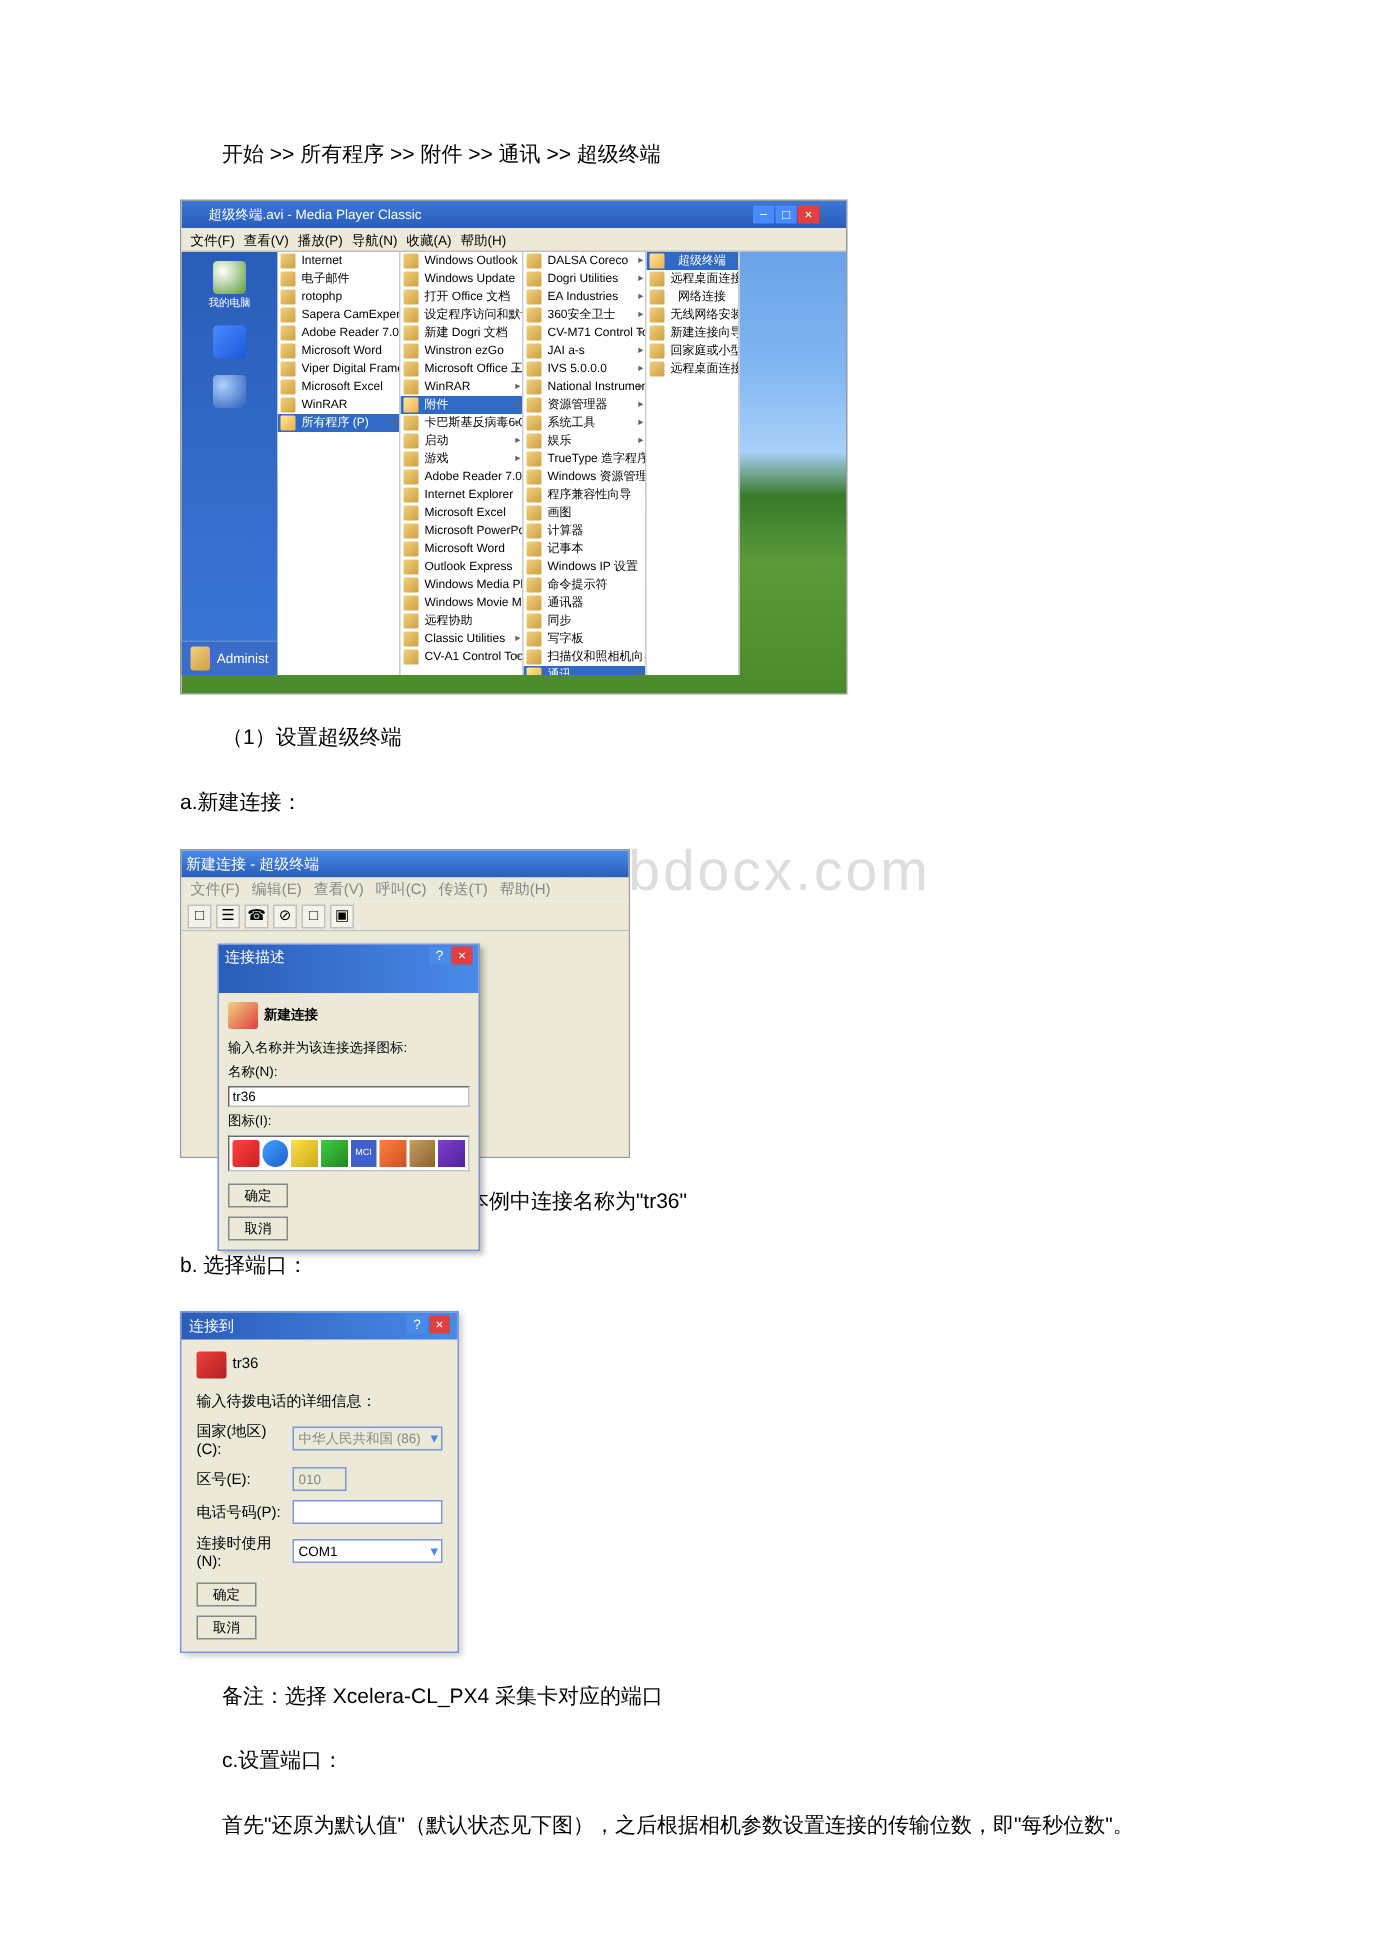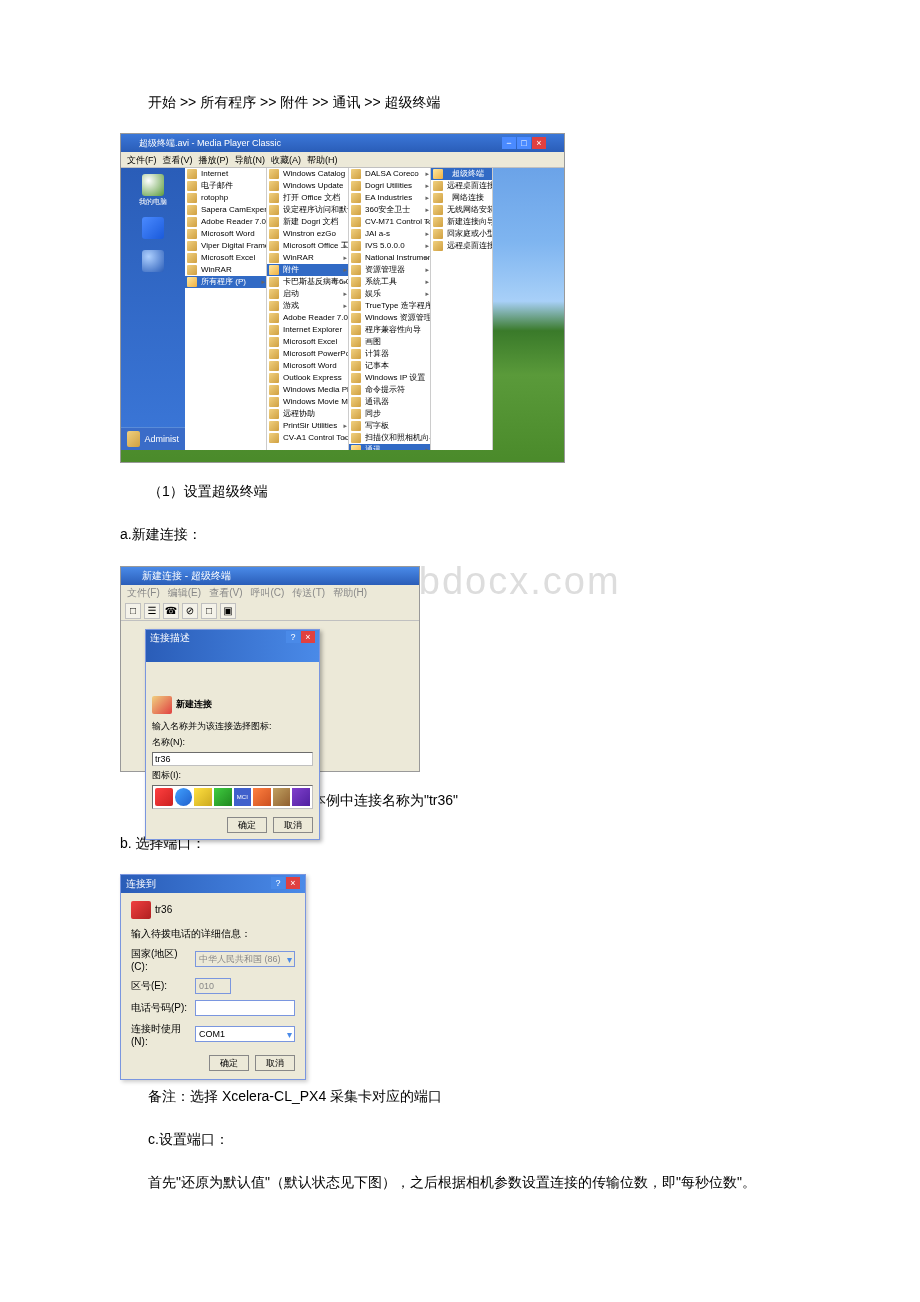--- a/index.html
+++ b/index.html
@@ -128,21 +128,21 @@
     .shot2 {
       width: 300px;
       border: 1px solid #999;
       margin-bottom: 16px;
       position: relative;
     }
     .shot2-titlebar {
       height: 18px;
       background: linear-gradient(to bottom,#4a8ae8,#2a5db8);
       display:flex;align-items:center;justify-content:space-between;
-      padding:0 21px;color:#fff;font-size:10px;
+      padding:0 3px;color:#fff;font-size:10px;
     }
     .shot2-menubar {
       height: 16px; background:#ece9d8;
       padding:1px 6px; font-size:10px; color:#888;
       display:flex; gap:8px;
     }
     .shot2-toolbar {
       height: 20px; background:#ece9d8;
       border-bottom: 1px solid #c0c0c0;
       display:flex; gap:3px; padding:2px 4px;
@@ -154,44 +154,44 @@
       width: 175px;
       background: #ece9d8;
       border: 1px solid #7a96df;
       box-shadow: 2px 2px 4px rgba(0,0,0,0.3);
       position:relative;
       z-index:1;
     }
     .dialog2-title { height:32px; background:linear-gradient(to right,#2a5db8,#4a8ae8); color:#fff; font-size:10px; padding:1px 4px; display:flex; justify-content:space-between;}
     .dialog2-body { padding:6px; font-size:9px; }
     .dialog2-body .row { margin-bottom:3px; }
-    .newconn { display:flex; align-items:center; gap:4px; margin-bottom:6px;margin-top:28px;}
+    .newconn { display:flex; align-items:center; gap:4px; margin-bottom:6px;}
     .newconn-icon { width:20px;height:18px; background:linear-gradient(135deg,#f0d080,#e04040); border-radius:2px;}
     .input-field { width:100%; height:14px; border:1px inset #c0c0c0; background:#fff; font-size:9px; padding:0 2px;}
     .icon-picker { height:24px; border:1px inset #c0c0c0; background:#fff; display:flex; gap:2px; padding:2px; margin-top:2px;}
     .pick-icon { width:20px; height:18px; }
     .pi1{background:linear-gradient(135deg,#ff4040,#cc2020);border-radius:2px;}
     .pi2{background:linear-gradient(135deg,#40a0ff,#2060cc);border-radius:50%;}
     .pi3{background:linear-gradient(135deg,#ffe040,#ccaa20);}
     .pi4{background:linear-gradient(135deg,#40cc40,#208820);}
     .pi5{background:#4060cc;color:#fff;font-size:6px;text-align:center;line-height:18px;}
     .pi6{background:linear-gradient(135deg,#ff8040,#cc5020);}
     .pi7{background:linear-gradient(135deg,#c0a060,#906030);}
     .pi8{background:linear-gradient(135deg,#8040cc,#5020a0);}
-    .dlg-btns { display:flex; justify-content:flex-end; gap:6px; margin-top:8px;}
+    .dlg-btns { display:flex; justify-content:flex-end; gap:6px; margin-top:8px;flex-direction:column;}
     .dlg-btn { width:40px; height:16px; border:1px solid #888; background:#ece9d8; font-size:9px; text-align:center;line-height:14px;}
     .q-close { display:flex; gap:1px;}
     .q-close span{ width:14px;height:12px;font-size:9px;text-align:center;line-height:12px;}
     .q-close .q{background:#4a8ae8;} .q-close .x{background:#e04040;}
 
     
     .shot3 {
       width: 186px;
       border: 1px solid #7a96df;
-      margin-bottom: 4px;
+      margin-bottom: 16px;
       background: #ece9d8;
       box-shadow: 2px 2px 4px rgba(0,0,0,0.2);
     }
     .shot3-title { height:18px; background:linear-gradient(to right,#2a5db8,#4a8ae8); color:#fff; font-size:10px; padding:2px 5px; display:flex; justify-content:space-between;}
     .shot3-body { padding:8px 10px; font-size:10px;}
     .shot3 .row { display:flex; align-items:center; margin-bottom:6px; gap:4px;}
     .shot3 .label { width:60px; color:#000;}
     .shot3 .field { flex:1; height:16px; border:1px solid #7a96df; background:#fff; padding:0 3px; font-size:9px; line-height:14px; color:#888;}
     .shot3 .field.disabled { background:#ece9d8; color:#888;}
     .shot3 .combo { position:relative;}
@@ -243,42 +243,42 @@
         <div class="menu-item">rotophp</div>
         <div class="menu-item">Sapera CamExpert</div>
         <div class="menu-item">Adobe Reader 7.0</div>
         <div class="menu-item">Microsoft Word</div>
         <div class="menu-item">Viper Digital Frame Grabber Board</div>
         <div class="menu-item">Microsoft Excel</div>
         <div class="menu-item">WinRAR</div>
         <div class="menu-item hl arrow">所有程序 (P)</div>
       </div>
       <div class="col-menu c2">
-        <div class="menu-item">Windows Catalog</div>
+        <div class="menu-item">Windows Outlook</div>
         <div class="menu-item">Windows Update</div>
         <div class="menu-item">打开 Office 文档</div>
         <div class="menu-item">设定程序访问和默认值</div>
         <div class="menu-item">新建 Dogri 文档</div>
         <div class="menu-item">Winstron ezGo</div>
         <div class="menu-item arrow">Microsoft Office 工具</div>
         <div class="menu-item arrow">WinRAR</div>
         <div class="menu-item hl arrow">附件</div>
         <div class="menu-item arrow">卡巴斯基反病毒6.0</div>
         <div class="menu-item arrow">启动</div>
         <div class="menu-item arrow">游戏</div>
         <div class="menu-item">Adobe Reader 7.0</div>
         <div class="menu-item">Internet Explorer</div>
         <div class="menu-item">Microsoft Excel</div>
         <div class="menu-item">Microsoft PowerPoint</div>
         <div class="menu-item">Microsoft Word</div>
         <div class="menu-item">Outlook Express</div>
         <div class="menu-item">Windows Media Player</div>
         <div class="menu-item">Windows Movie Maker</div>
         <div class="menu-item">远程协助</div>
-        <div class="menu-item arrow">PrintSir Utilities</div>
+        <div class="menu-item arrow">Classic Utilities</div>
         <div class="menu-item arrow">CV-A1 Control Tool</div>
       </div>
       <div class="col-menu c3">
         <div class="menu-item arrow">DALSA Coreco</div>
         <div class="menu-item arrow">Dogri Utilities</div>
         <div class="menu-item arrow">EA Industries</div>
         <div class="menu-item arrow">360安全卫士</div>
         <div class="menu-item arrow">CV-M71 Control Tool</div>
         <div class="menu-item arrow">JAI a-s</div>
         <div class="menu-item arrow">IVS 5.0.0.0</div>

